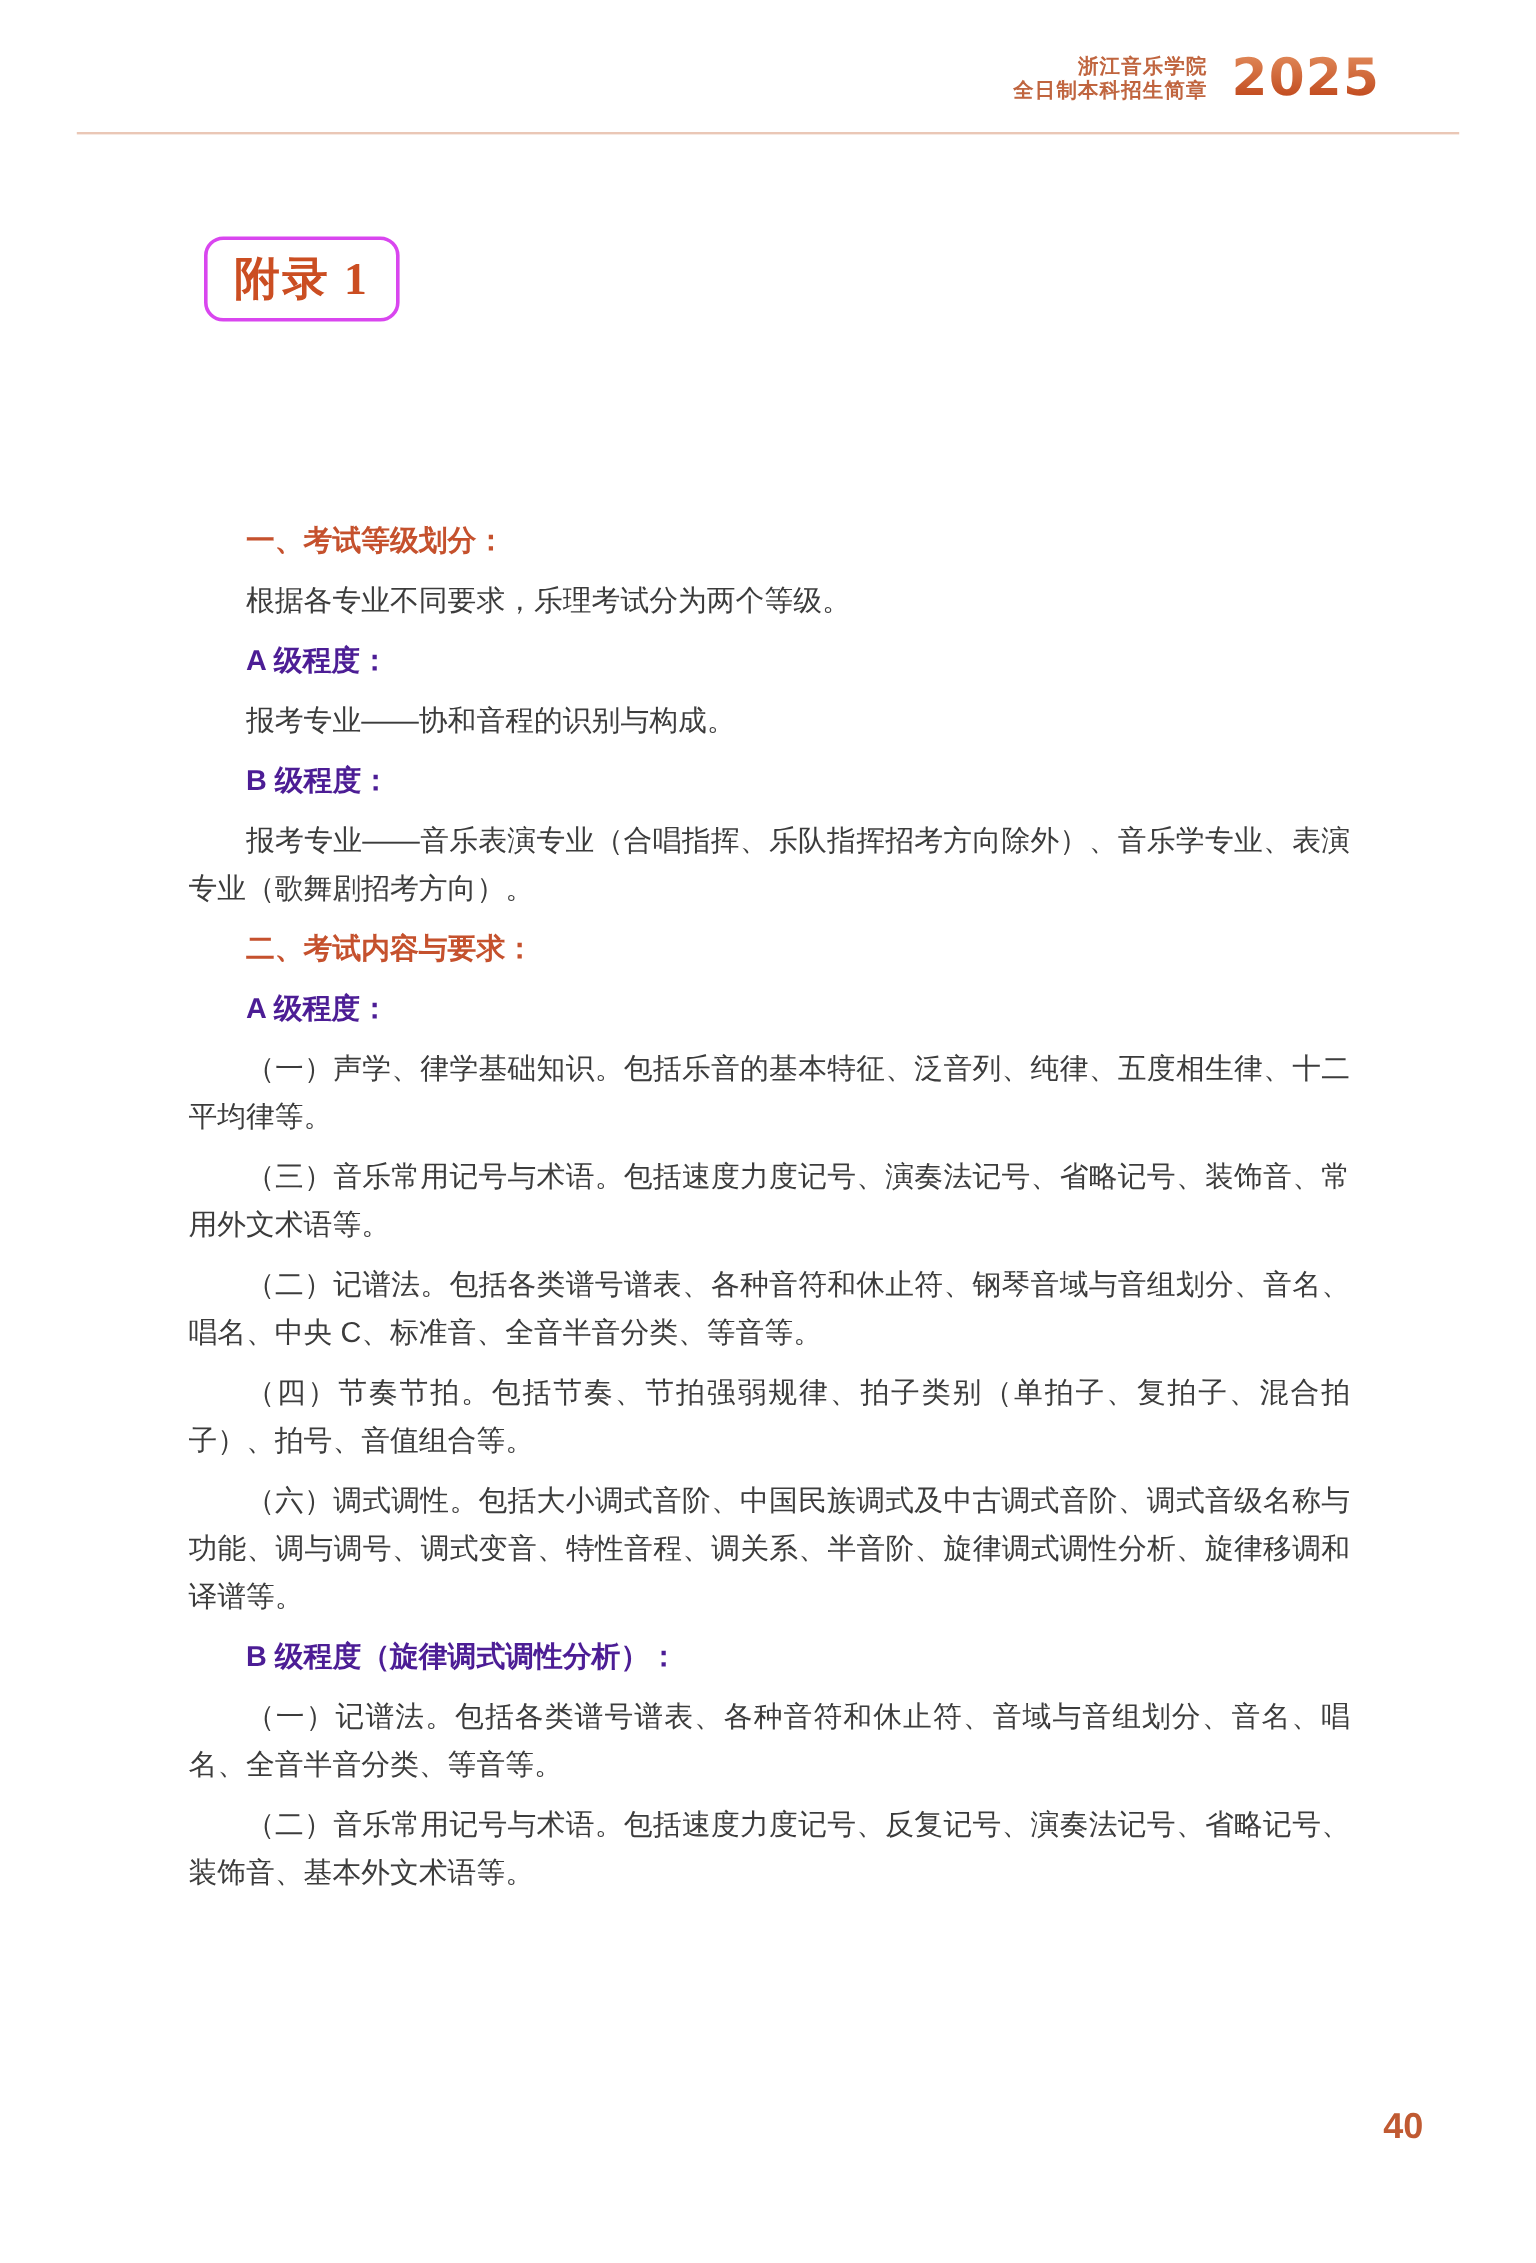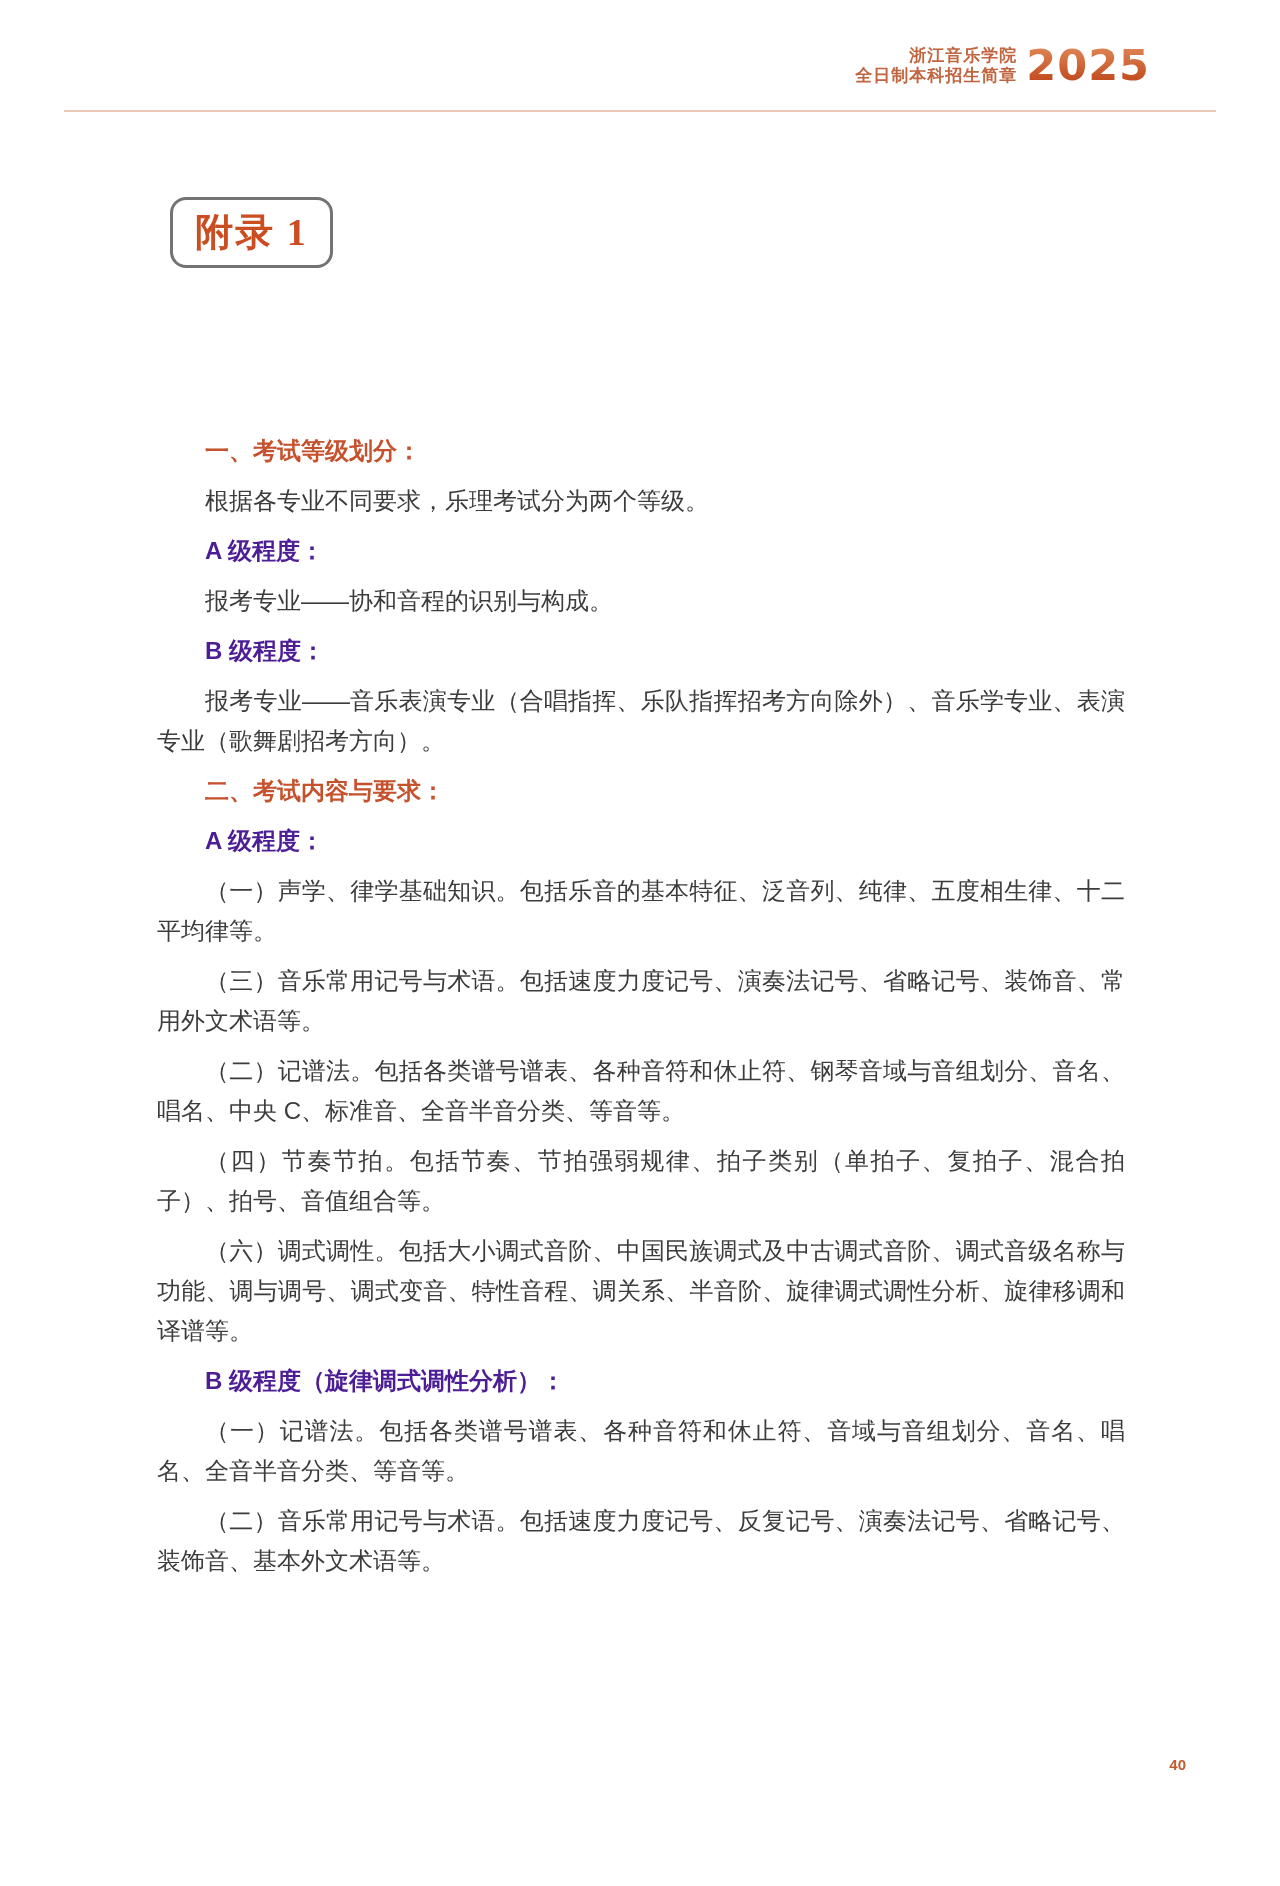--- a/index.html
+++ b/index.html
@@ -4,21 +4,21 @@
 <style>
   html,body { margin:0; padding:0; background:#ffffff; }
   .page {
     position:relative; width:1280px; height:1886px; background:#ffffff;
     font-family:"Liberation Sans", sans-serif; overflow:hidden;
   }
 
   
   .header {
     position:absolute; top:44px; right:130px;
-    display:flex; align-items:center; gap:9px;
+    display:flex; align-items:center; gap:20px;
   }
   .header-org {
     text-align:right; font-weight:bold; font-size:17px; line-height:20px;
     color:#c0653f; letter-spacing:1px;
   }
   .header-year {
     font-size:43px; font-weight:bold; line-height:43px; letter-spacing:1px;
     color:#cb5326; font-family:"DejaVu Sans", sans-serif;
   }
   @supports ((-webkit-background-clip:text) or (background-clip:text)) {
@@ -29,21 +29,21 @@
     }
   }
   .divider {
     position:absolute; top:110px; left:64px; width:1152px; height:2px;
     background:#eac7b6;
   }
 
   
   .appendix-badge {
     position:absolute; left:170px; top:197px; width:163px; height:71px;
-    box-sizing:border-box; border:3px solid #737373; border-radius:16px;
+    box-sizing:border-box; border:3px solid #d946ef; border-radius:16px;
     display:flex; align-items:center; justify-content:center;
     color:#cb4e22; font-weight:bold; font-size:38px; letter-spacing:2px;
     font-family:"Liberation Serif", serif;
   }
 
   
   .doc-title {
     position:absolute; top:316px; left:0; width:100%;
     text-align:center; font-size:52px; line-height:60px; font-weight:bold;
     color:#ca4c20; letter-spacing:3px;
@@ -62,21 +62,21 @@
   .para.section-heading {
     color:#c5512d; font-weight:bold; margin-top:3px; margin-bottom:10px;
   }
   .para.subheading {
     color:#4c1d95; font-weight:bold; margin-top:3px;
   }
 
   
   .page-number {
     position:absolute; top:1756px; right:94px;
-    font-size:15px; font-weight:bold; color:#c05a32;
+    font-size:30px; font-weight:bold; color:#c05a32;
   }
 </style>
 </head>
 <body>
 
 <div class="page">
 
   <div class="header">
     <div class="header-org">
       <div>浙江音乐学院</div>

